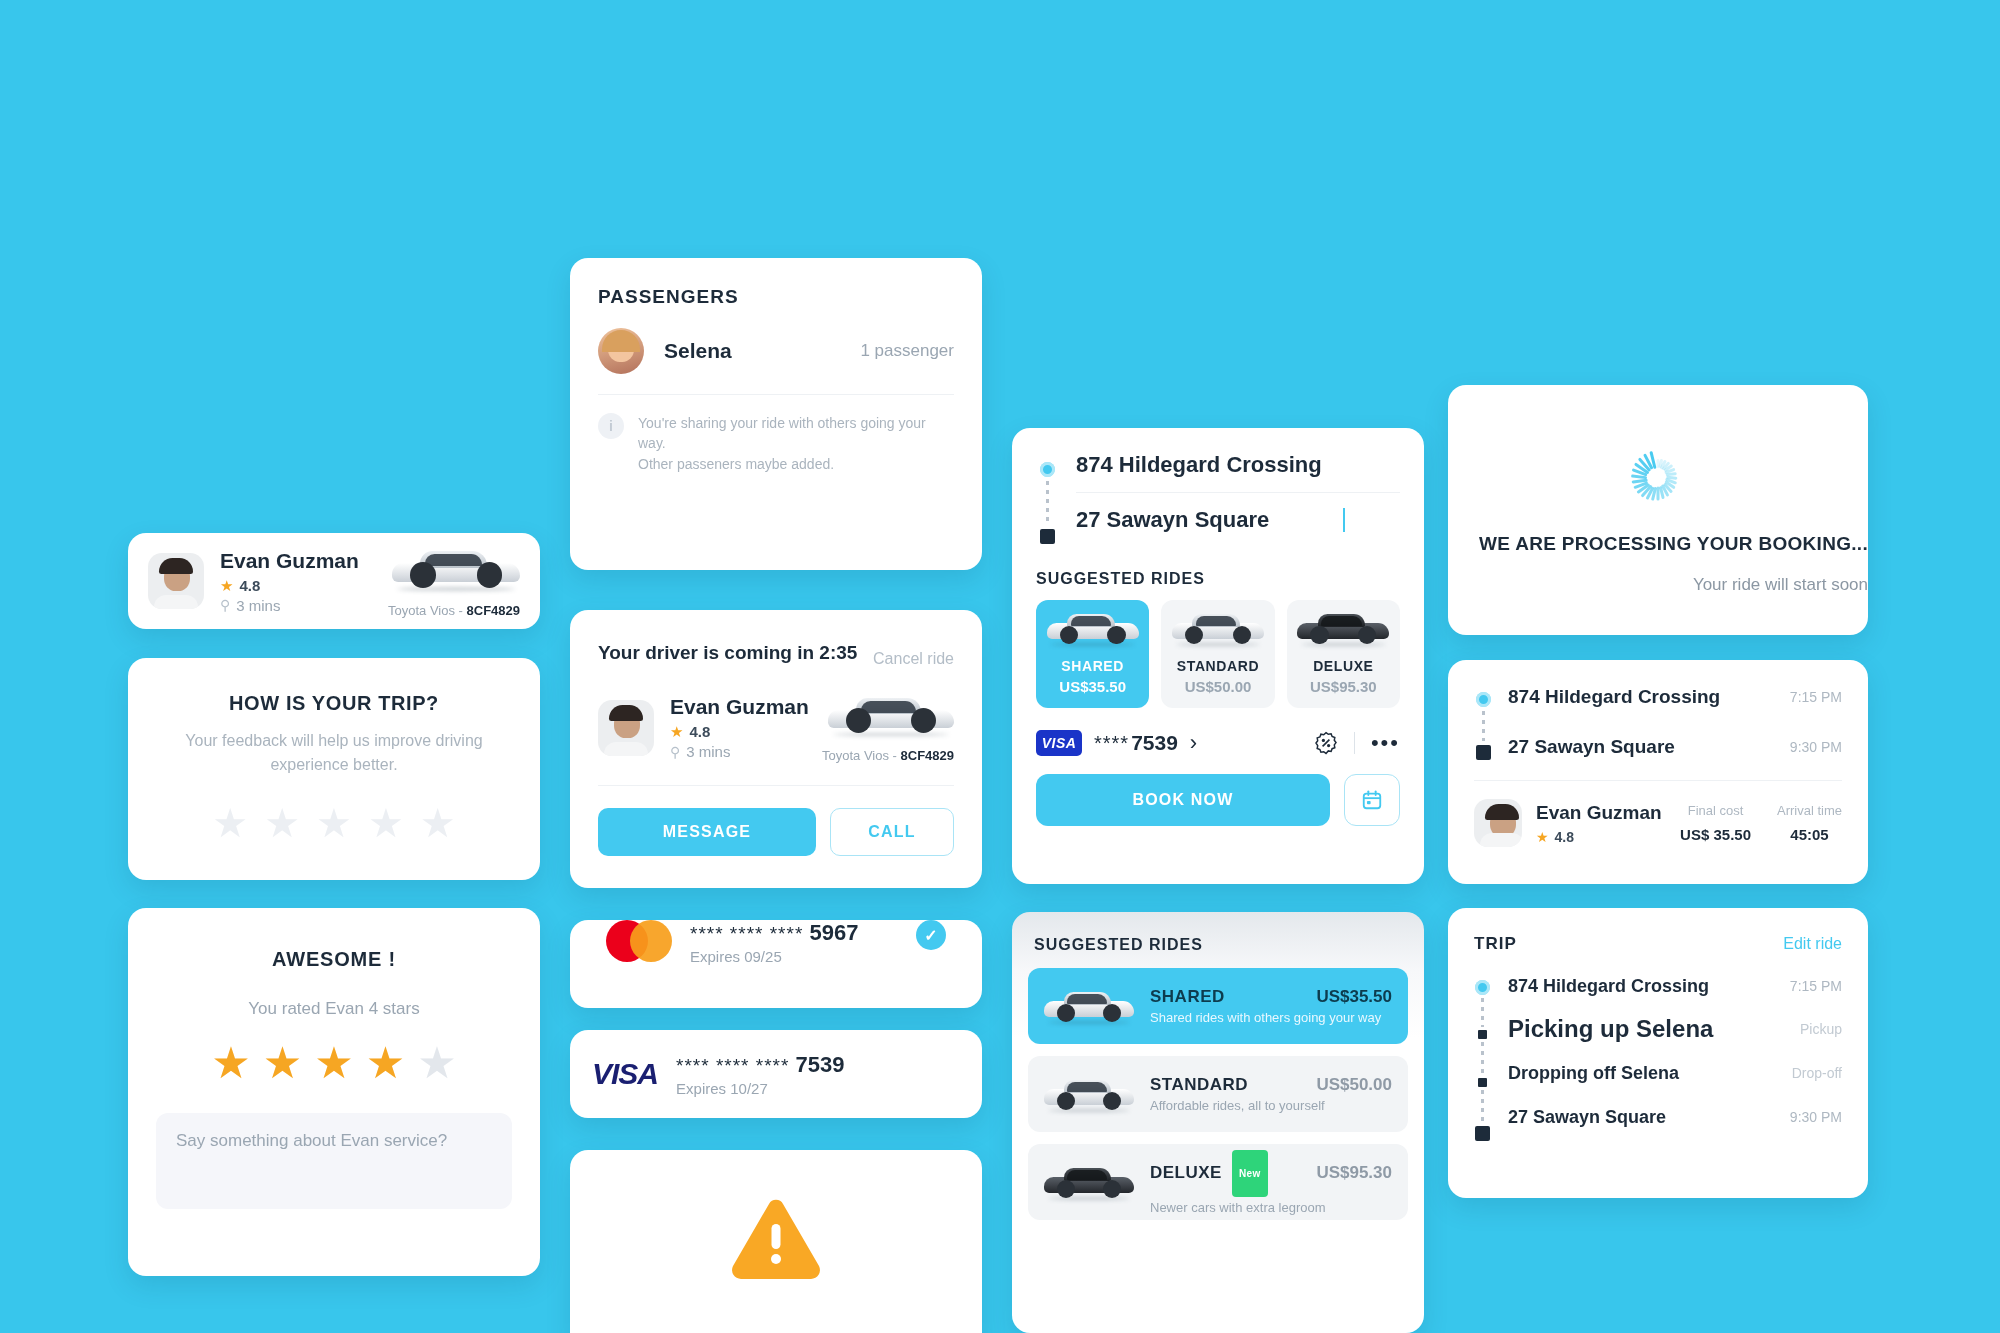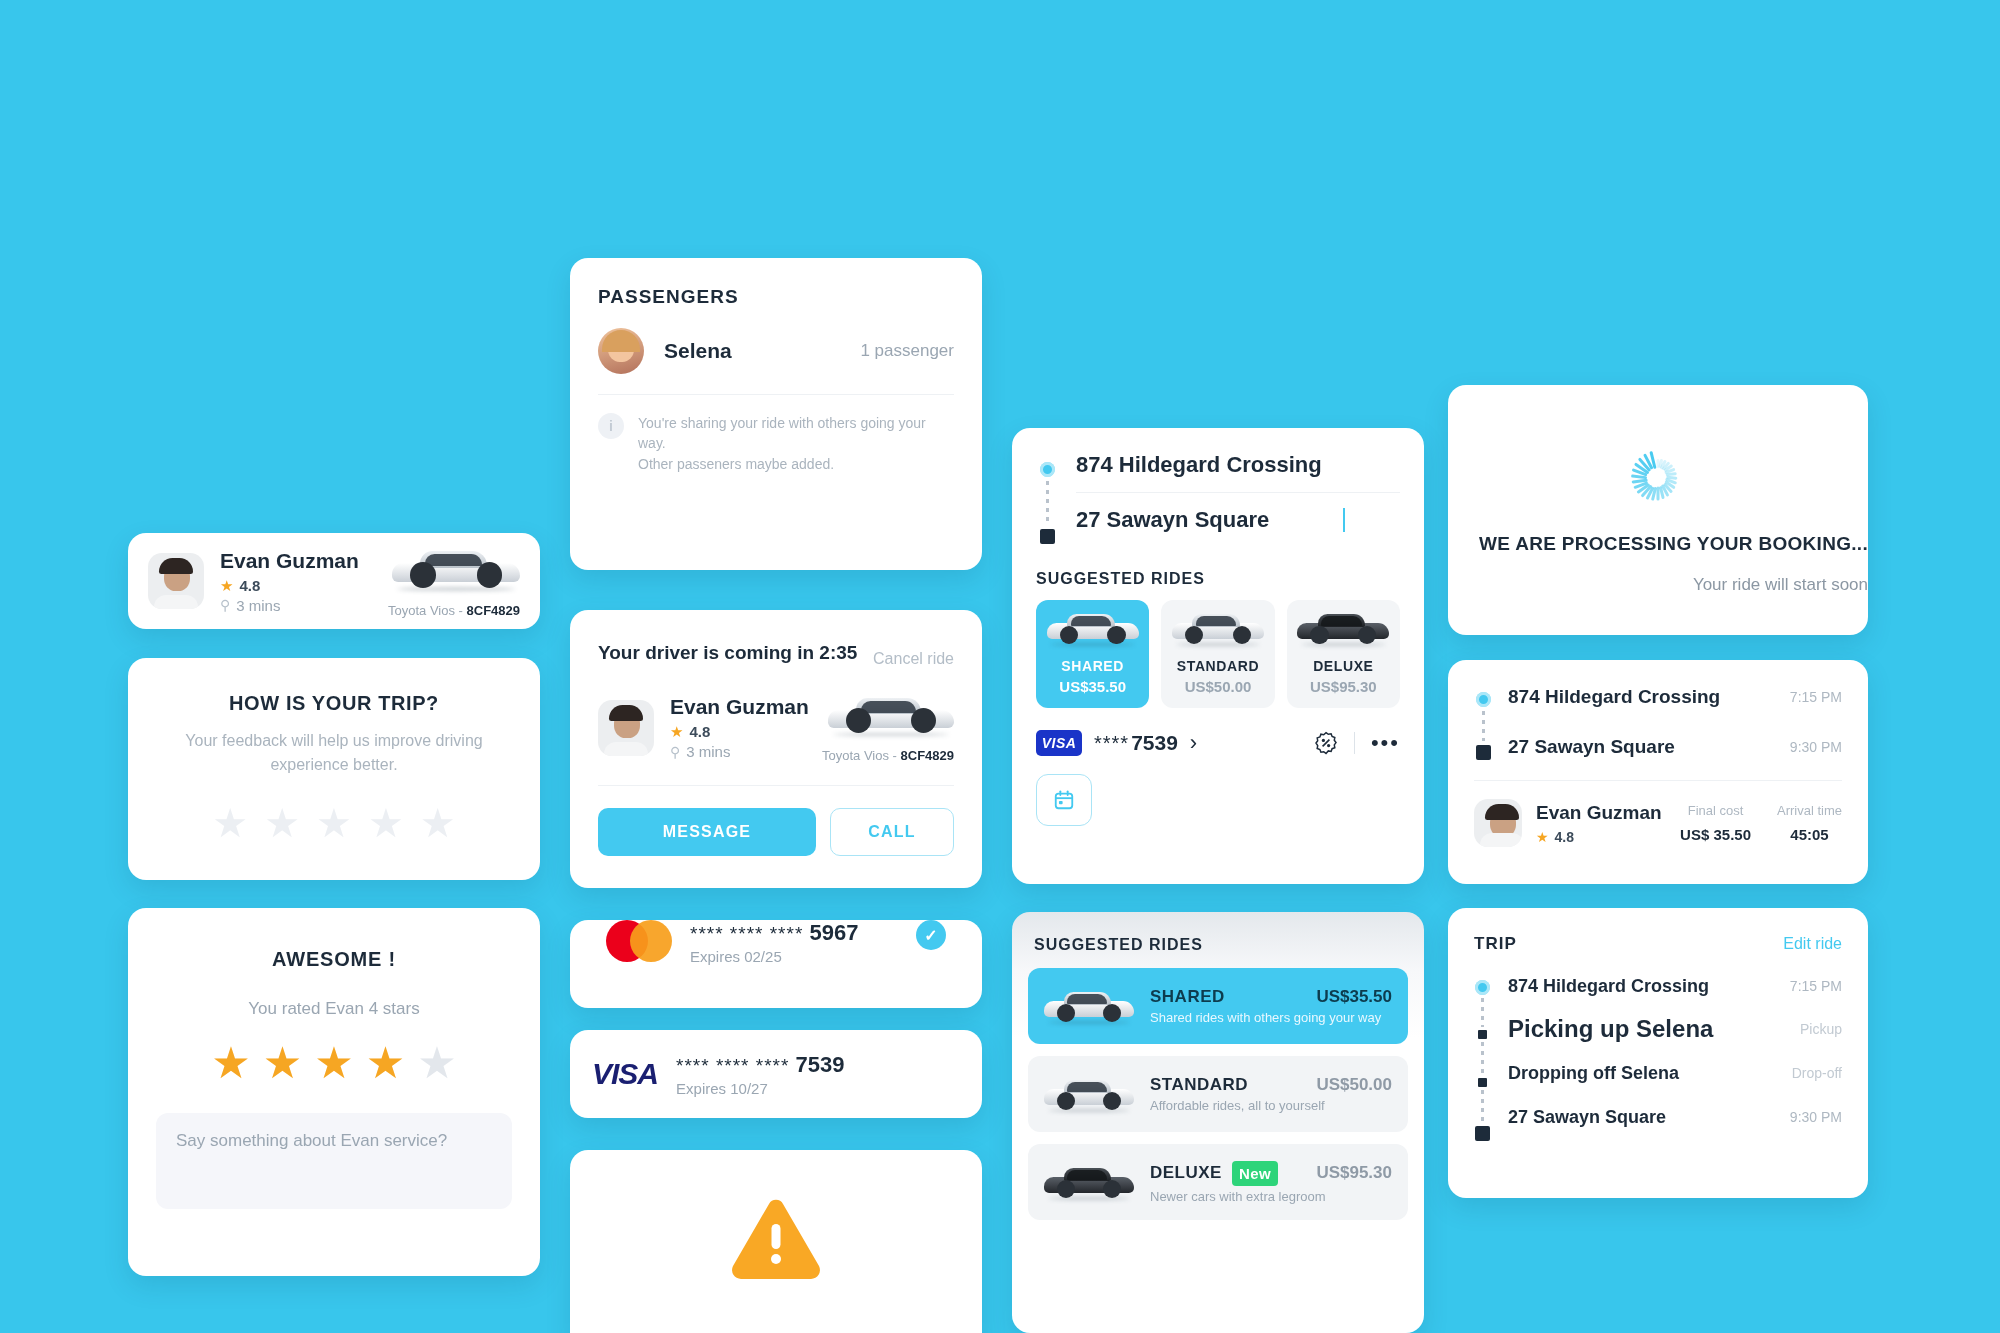--- a/index.html
+++ b/index.html
@@ -160,22 +160,22 @@
   }
 
   
   .spinner { position: relative; width: 74px; height: 74px; }
   .spinner i {
     position: absolute; left: 50%; top: 50%; width: 3px; height: 15px;
     background: #43c9f0; border-radius: 2px; transform-origin: 50% 170%;
   }
 
   .newbadge {
-    background: #2ed47a; color: #fff; font-size: 15px; font-weight: bold;
-    border-radius: 4px; padding: 4px 7px; letter-spacing: .4px;
+    background: #2ed47a; color: #fff; font-size: 10px; font-weight: bold;
+    border-radius: 4px; padding: 18px 7px; letter-spacing: .4px;
   }
 
   .ride-tile {
     border-radius: 12px; background: #f3f5f7;
     display: flex; flex-direction: column; align-items: center;
     padding-top: 8px; cursor: pointer;
   }
   .ride-tile.active { background: #43c9f0; }
   .tile-label { font-size: 14px; font-weight: bold; letter-spacing: .6px; color: #1d2b3a; }
   .tile-price { font-size: 15px; font-weight: bold; color: #9aa6b2; }
@@ -330,21 +330,21 @@
   <div class="card" style="left:570px; top:920px; width:412px; height:88px;">
     <div style="display:flex; align-items:flex-start; height:100%; padding:0 36px;">
       <div class="mc">
           <i class="red"></i>
           <i class="yel"></i>
         </div>
       <div style="margin-left:18px;">
         <div style="font-size:19px; color:#1d2b3a;">
           <span style="letter-spacing:1px;">**** **** **** </span><span style="font-weight:bold; font-size:22px;">5967</span>
         </div>
-        <div class="muted" style="font-size:15px; margin-top:2px;">Expires 02/25</div>
+        <div class="muted" style="font-size:15px; margin-top:2px;">Expires 09/25</div>
       </div>
       <div style="margin-left:auto;" class="check-round">✓</div>
     </div>
   </div>
 
   <div class="card" style="left:570px; top:1030px; width:412px; height:88px;">
     <div style="display:flex; align-items:center; height:100%; padding:0 22px;">
       <div class="visa-text">VISA</div>
       <div style="margin-left:18px;">
         <div style="font-size:19px; color:#1d2b3a;">
@@ -437,20 +437,21 @@
             <circle cx="9.4" cy="9.4" r="1.6" fill="#1d2b3a"></circle>
               <circle cx="14.6" cy="14.6" r="1.6" fill="#1d2b3a"></circle>
             <line x1="15.4" y1="8.6" x2="8.6" y2="15.4" stroke="#1d2b3a" stroke-width="1.6"></line>
           </svg>
           <div style="width:1px; height:22px; background:#dde3e9;"></div>
           <div style="letter-spacing:2px; font-size:22px; color:#1d2b3a; line-height:10px;">•••</div>
         </div>
       </div>
 
       <div style="display:flex; gap:14px; margin-top:18px;">
+        <div class="btn-primary" style="flex:1; height:52px; border-radius:12px;">BOOK NOW</div>
         <div class="btn-outline" style="width:56px; height:52px; border-radius:12px;">
           <svg width="22" height="22" viewBox="0 0 24 24">
             <rect x="3" y="5" width="18" height="16" rx="3" fill="none" stroke="#43c9f0" stroke-width="2"></rect>
             <line x1="3" y1="10" x2="21" y2="10" stroke="#43c9f0" stroke-width="2"></line>
             <line x1="8" y1="2.5" x2="8" y2="6.5" stroke="#43c9f0" stroke-width="2" stroke-linecap="round"></line>
             <line x1="16" y1="2.5" x2="16" y2="6.5" stroke="#43c9f0" stroke-width="2" stroke-linecap="round"></line>
             <rect x="6.5" y="13" width="4" height="3.5" rx="1" fill="#43c9f0"></rect>
           </svg>
         </div>
       </div>

